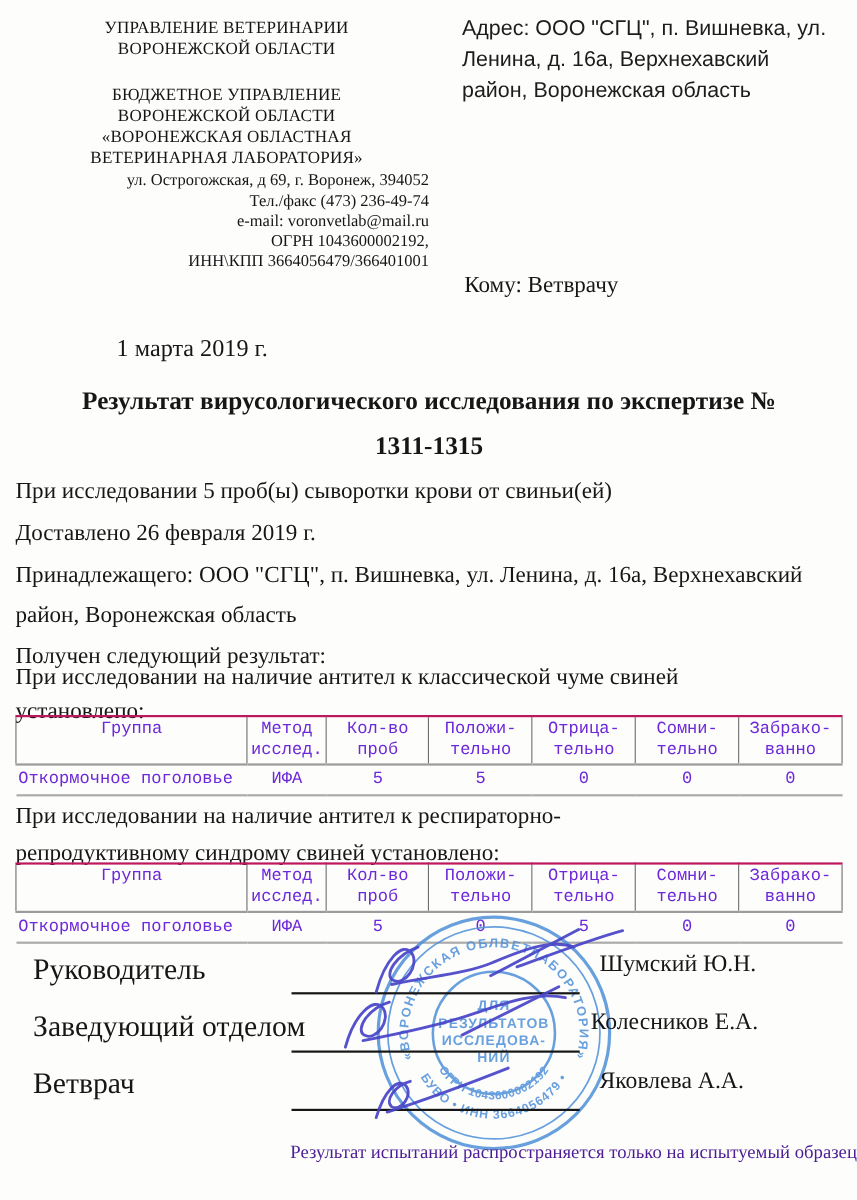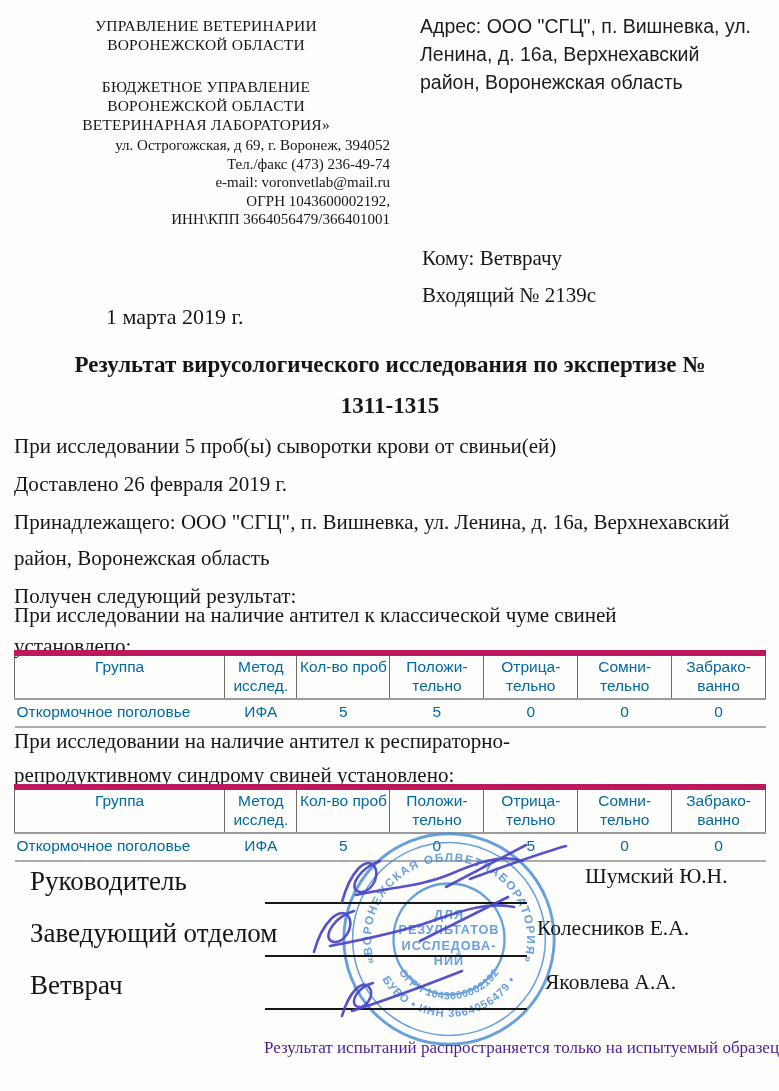--- a/index.html
+++ b/index.html
@@ -20,22 +20,22 @@
   .title{left:60px;top:344px;width:660px;text-align:center;font-size:23px;font-weight:bold;line-height:41px;}
   .para{font-size:21px;line-height:36px;}
   .p1{left:14px;top:428px;width:745px;}
   .p2{left:14px;top:466px;width:745px;}
   .p3{left:14px;top:504px;width:730px;}
   .p4{left:14px;top:578px;width:745px;}
   .p5{left:14px;top:600px;width:660px;line-height:31px;}
   .p6{left:14px;top:724px;width:585px;line-height:34px;}
   
   .rtable{position:absolute;left:14px;width:752px;border-collapse:collapse;
-          font-family:Liberation Sans, sans-serif;font-size:15.5px;color:#0369a1;
-          border-top:6px solid #be185d;}
+          font-family:Liberation Mono, monospace;font-size:15.5px;color:#6d28d9;
+          border-top:2px solid #be185d;}
   .t1{top:650px;} .t2{top:784px;}
   .rtable th{font-weight:normal;border-left:1px solid #6e6e6e;border-right:1px solid #6e6e6e;
              border-bottom:2px solid #9b9b9b;padding:1px 2px 3px 2px;text-align:center;
              vertical-align:top;white-space:pre-line;line-height:19px;height:38px;}
   .rtable td{border:none;padding:2px 2px 4px 2px;text-align:center;line-height:20px;
              border-bottom:2px solid #ababab;}
   .rtable td:first-child{text-align:left;padding-left:2px;}
   
   .sig-label{left:30px;font-size:27px;}
   .sig-name{font-size:21.5px;}
@@ -50,34 +50,34 @@
 <div class="page">
 
   <div class="abs lh-left">
     <div class="lh-block1">
       <div>УПРАВЛЕНИЕ ВЕТЕРИНАРИИ</div>
       <div>ВОРОНЕЖСКОЙ ОБЛАСТИ</div>
     </div>
     <div class="lh-block2">
       <div>БЮДЖЕТНОЕ УПРАВЛЕНИЕ</div>
       <div>ВОРОНЕЖСКОЙ ОБЛАСТИ</div>
+      <div>«ВОРОНЕЖСКАЯ ОБЛАСТНАЯ</div>
       <div>ВЕТЕРИНАРНАЯ ЛАБОРАТОРИЯ»</div>
     </div>
     <div class="lh-block3">
       <div>ул. Острогожская, д 69, г. Воронеж, 394052</div>
       <div>Тел./факс  (473) 236-49-74</div>
       <div>e-mail: voronvetlab@mail.ru</div>
       <div>ОГРН 1043600002192,</div>
       <div>ИНН\КПП 3664056479/366401001</div>
     </div>
   </div>
 
   <div class="abs addr-right">Адрес: ООО "СГЦ", п. Вишневка, ул. Ленина, д. 16а, Верхнехавский район, Воронежская область</div>
   <div class="abs kome">Кому: Ветврачу</div>
-  <div class="abs incoming">Входящий № 2139с</div>
   <div class="abs date">1 марта 2019 г.</div>
 
   <div class="abs title">Результат вирусологического исследования по экспертизе № 1311-1315</div>
 
   <div class="abs para p1">При исследовании 5 проб(ы) сыворотки крови от свиньи(ей)</div>
   <div class="abs para p2">Доставлено 26 февраля 2019 г.</div>
   <div class="abs para p3">Принадлежащего: ООО "СГЦ", п. Вишневка, ул. Ленина, д. 16а, Верхнехавский район, Воронежская область</div>
   <div class="abs para p4">Получен следующий результат:</div>
   <div class="abs para p5">При исследовании на наличие антител к классической чуме свиней установлепо:</div>
 
@@ -192,21 +192,21 @@
   </svg>
 
   <div class="abs sig-label" style="top:866px;">Руководитель</div>
   <div class="abs sig-label" style="top:918px;">Заведующий отделом</div>
   <div class="abs sig-label" style="top:970px;">Ветврач</div>
 
   <div class="abs sig-line" style="top:902px;"></div>
   <div class="abs sig-line" style="top:955px;"></div>
   <div class="abs sig-line" style="top:1008px;"></div>
 
-  <div class="abs sig-name" style="left:545px;top:864px;margin-left:40px;">Шумский Ю.Н.</div>
+  <div class="abs sig-name" style="left:545px;top:864px;">Шумский Ю.Н.</div>
   <div class="abs sig-name" style="left:537px;top:916px;">Колесников Е.А.</div>
   <div class="abs sig-name" style="left:545px;top:970px;">Яковлева А.А.</div>
 
   <svg class="abs ink" width="779" height="1091" viewBox="0 0 779 1091">
     <g fill="none" stroke="#4844c8" stroke-width="2.6" stroke-linecap="round" opacity=".92">
       <g>
         <path d="M342,902 C350,872 366,856 374,866 C382,877 368,897 357,891 C349,886 360,868 380,861"></path>
         <path d="M356,895 C395,887 424,885 448,875 C472,865 500,853 522,861"></path>
         <path d="M446,887 L526,845"></path>
         <path d="M470,879 C500,868 540,853 566,846"></path>

